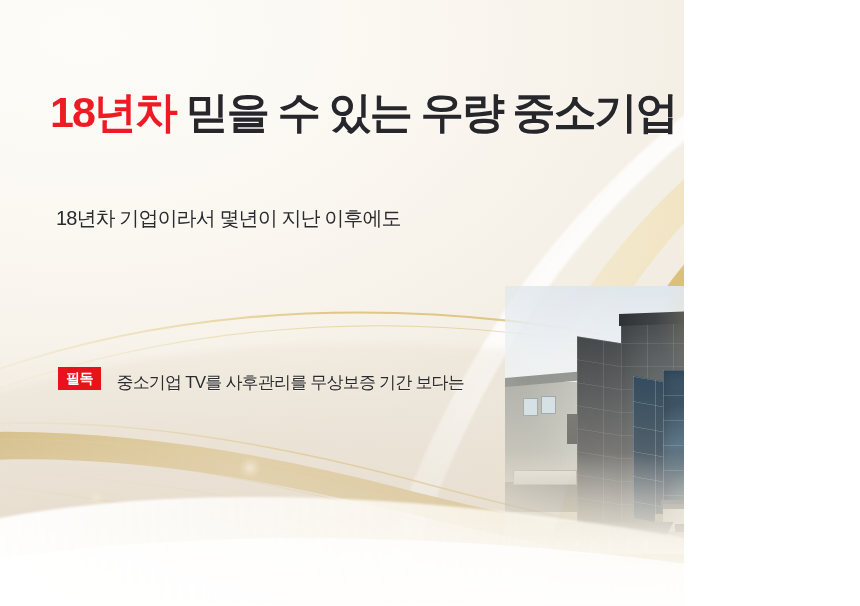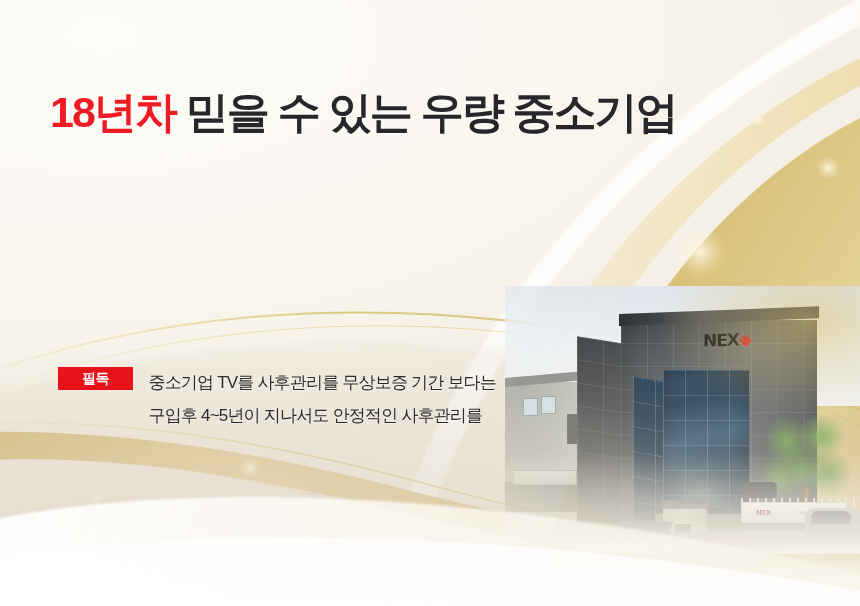--- a/index.html
+++ b/index.html
@@ -3,21 +3,21 @@
 <meta charset="utf-8">
 <title>18년차 믿을 수 있는 우량 중소기업</title>
 <style>
   html,body{margin:0;padding:0;background:#ffffff;}
   body{
     font-family:"Liberation Sans","DejaVu Sans",sans-serif;
     -webkit-font-smoothing:antialiased;
   }
   #banner{
     position:relative;
-    width:860px;
+    width:684px;
     height:606px;
     overflow:hidden;
     background:#fde047;
   }
   
   .bg-layer{position:absolute;inset:0;pointer-events:none;}
   #bg-base{
     background:
       radial-gradient(140% 100% at 12% 6%, #fdfcf8 0%, #fbf8f2 32%, #f6f1e8 58%, #efe9de 82%, #eae3d6 100%);
   }
@@ -234,21 +234,21 @@
     color:#2b2b2d;letter-spacing:-.9px;white-space:nowrap;
     text-shadow:0 1px 1px rgba(255,255,255,.55);
   }
   #notice{
     position:absolute;left:58px;top:366px;
   }
   #notice-badge{
     display:inline-block;vertical-align:top;
     background:#e8131a;color:#ffffff;
     font-size:14px;font-weight:700;letter-spacing:-.5px;
-    padding:4px 24px 5px;margin-top:1px;
+    padding:4px 8px 5px;margin-top:1px;
     line-height:1;
   }
   #notice-lines{
     display:inline-block;vertical-align:top;margin-left:11px;
     font-size:17px;font-weight:400;line-height:33px;
     color:#2b2b2d;letter-spacing:-.8px;white-space:nowrap;
     text-shadow:0 1px 1px rgba(255,255,255,.5);
   }
   #notice-lines div{white-space:nowrap;}
 </style>
@@ -421,23 +421,23 @@
     <path d="M-10,520 C160,486 380,492 600,524 C720,542 800,560 870,574 L870,606 L-10,606 Z" fill="url(#gSweep)" filter="url(#blurSm)"></path>
     <path d="M-10,560 C200,528 430,534 640,558 C740,570 812,582 870,592 L870,606 L-10,606 Z" fill="#ffffff" opacity=".75"></path>
   </svg>
 
   <div id="headline">
     <span class="accent">18년차</span>
     <span>믿을 수 있는 우량 중소기업</span>
   </div>
 
   <div id="body-copy">
+    <div>18년차 기업이라서 몇년이 지난 이후에도</div>
   </div>
 
   <div id="notice">
     <span id="notice-badge">필독</span>
     <span id="notice-lines">
       <div>중소기업 TV를 사후관리를 무상보증 기간 보다는</div>
-      <div>구입후 4~5년이 지나서도 안정적인 사후관리를</div>
     </span>
   </div>
 
 </div>
 
 </body></html>

